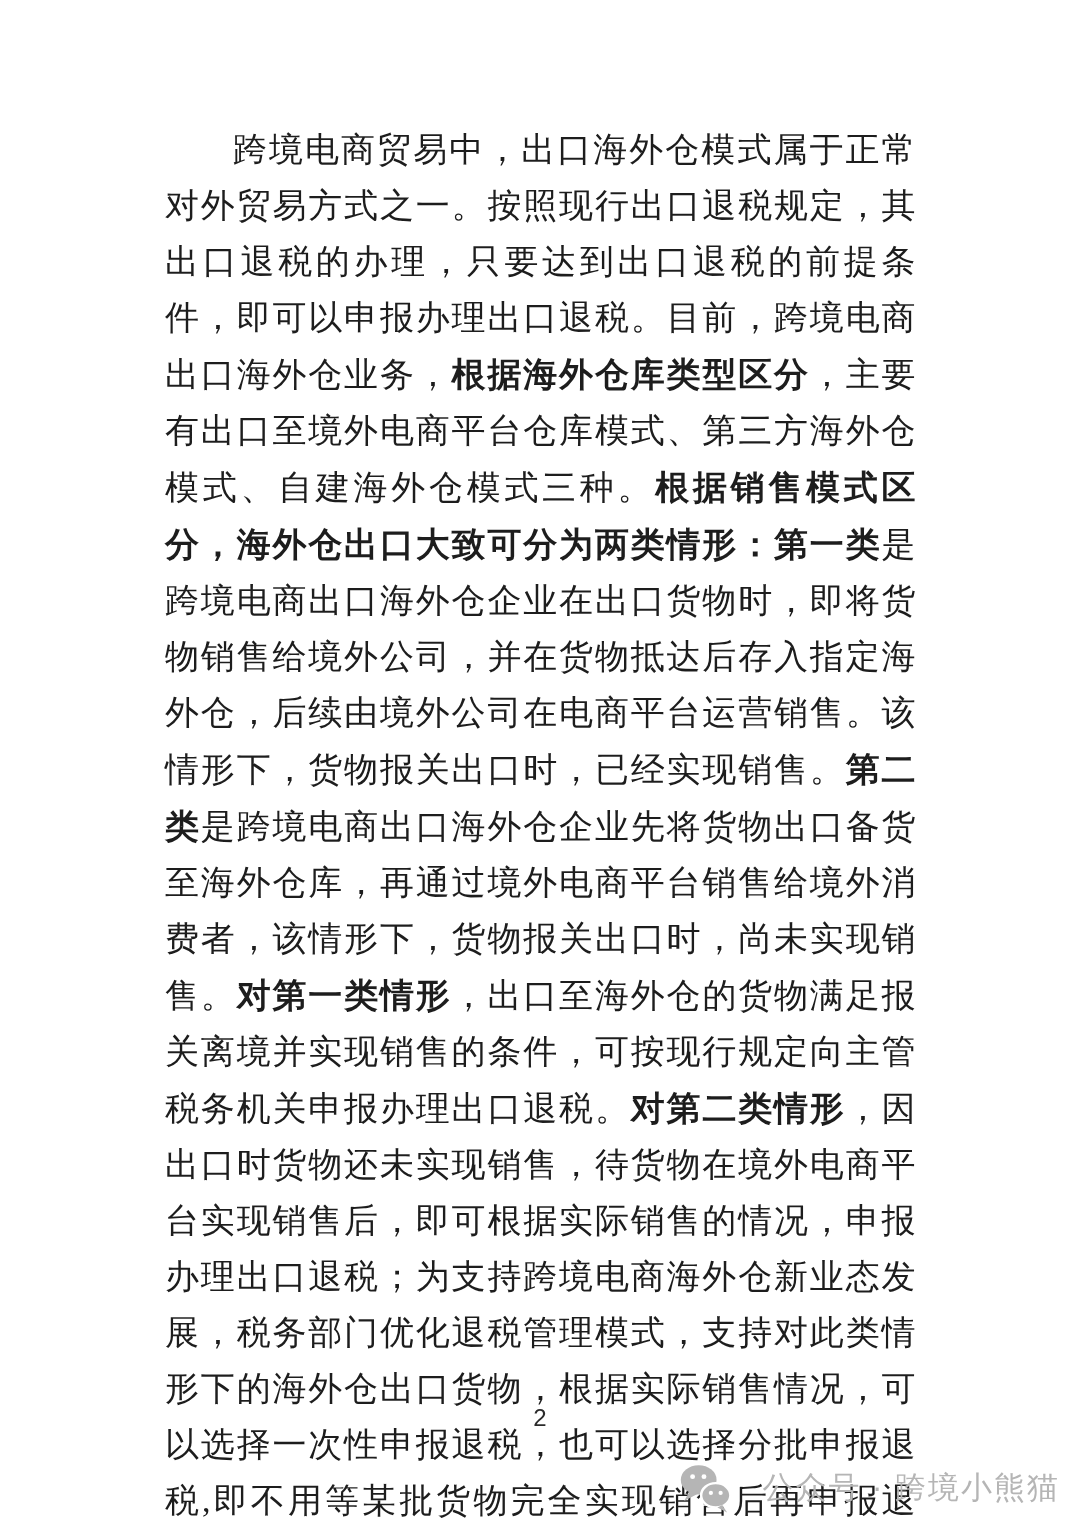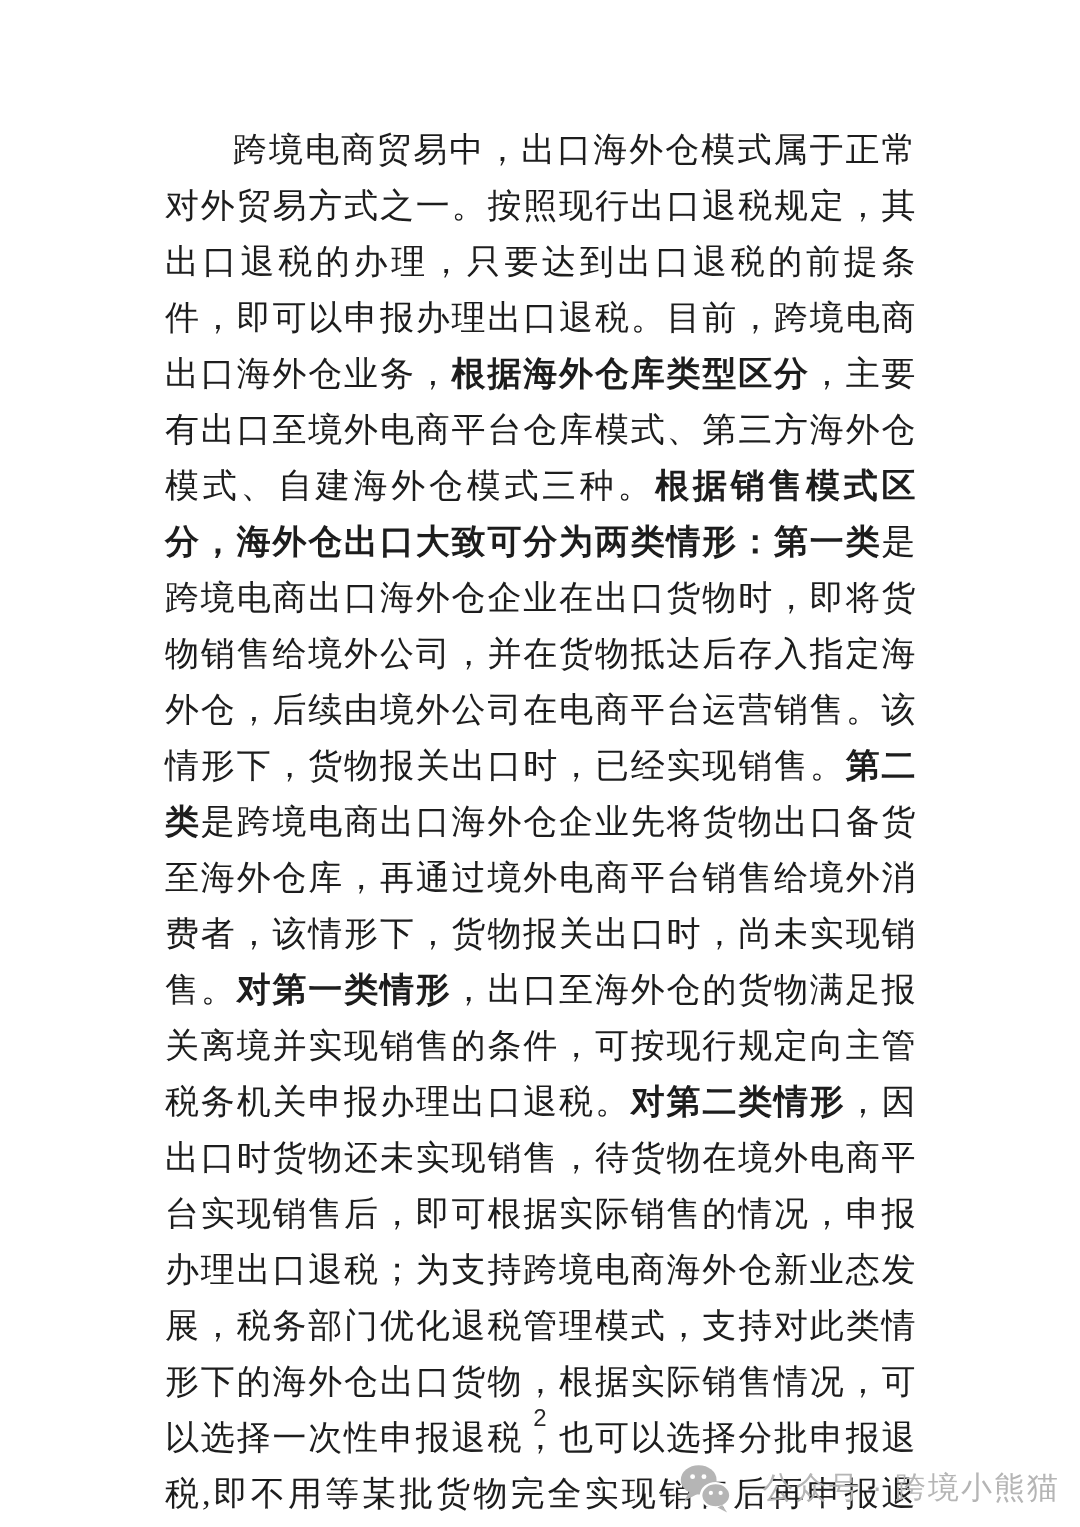--- a/index.html
+++ b/index.html
@@ -30,21 +30,21 @@
     font-size: 34px;
     line-height: 56px;
     letter-spacing: 1.5px;
     color: #1d1d1d;
     text-align: justify;
     text-justify: inter-ideograph;
     text-indent: 2em;
   }
   .para span.bold {
     font-weight: 700;
-    font-family: Liberation Serif, serif;
+    font-family: Liberation Sans, sans-serif;
   }
   .page-number {
     position: absolute;
     top: 1404px;
     left: 0;
     width: 100%;
     text-align: center;
     font-size: 24px;
     color: #2b2b2b;
     font-family: "Liberation Sans", sans-serif;

